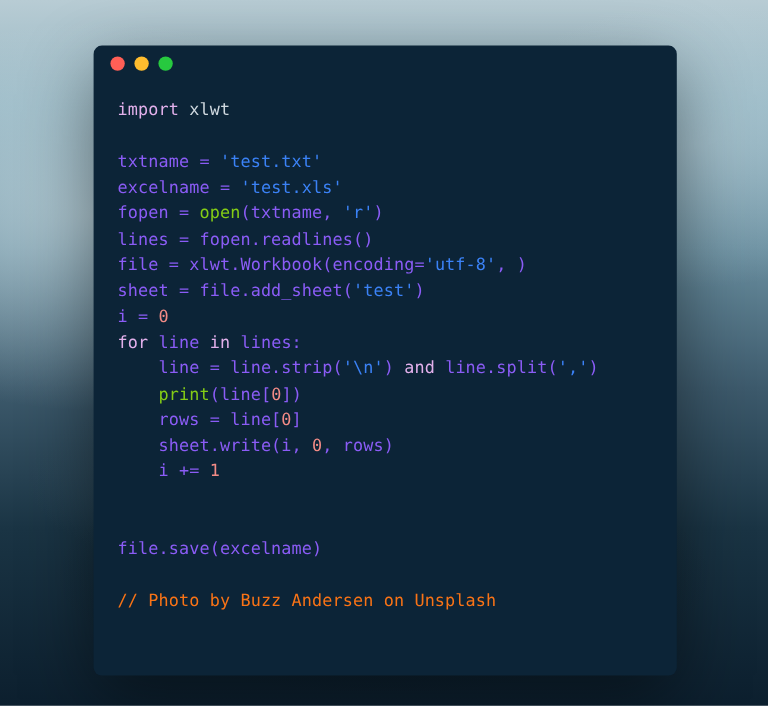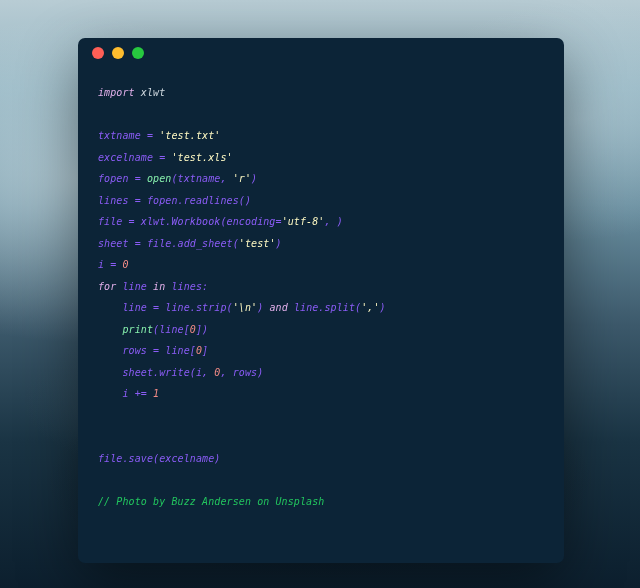--- a/index.html
+++ b/index.html
@@ -45,33 +45,32 @@
     .dot {
       width: 12px;
       height: 12px;
       border-radius: 50%;
     }
     .dot.red { background: #ff5f56; }
     .dot.yellow { background: #ffbd2e; }
     .dot.green { background: #27c93f; }
     .code-area {
       padding: 14px 20px 0 20px;
-      font-size: 10px;
+      font-size: 14px;
       line-height: 21.5px;
       white-space: pre;
       letter-spacing: 0.1px;
-      font-style: italic;
     }
     .kw { color: #e2b0eb; }
-    .fn { color: #86efac; }
-    .str { color: #fef9c3; }
+    .fn { color: #84cc16; }
+    .str { color: #3b82f6; }
     .num { color: #f28b86; }
     .plain { color: #8b5cf6; }
     .mod { color: #cfd8df; }
-    .cm { color: #22c55e; }
+    .cm { color: #f97316; }
   </style>
 </head>
 <body>
 
 <div class="bg-overlay"></div>
 
 <div class="editor-window">
   <div class="titlebar">
     <div class="dot red"></div>
     <div class="dot yellow"></div>

